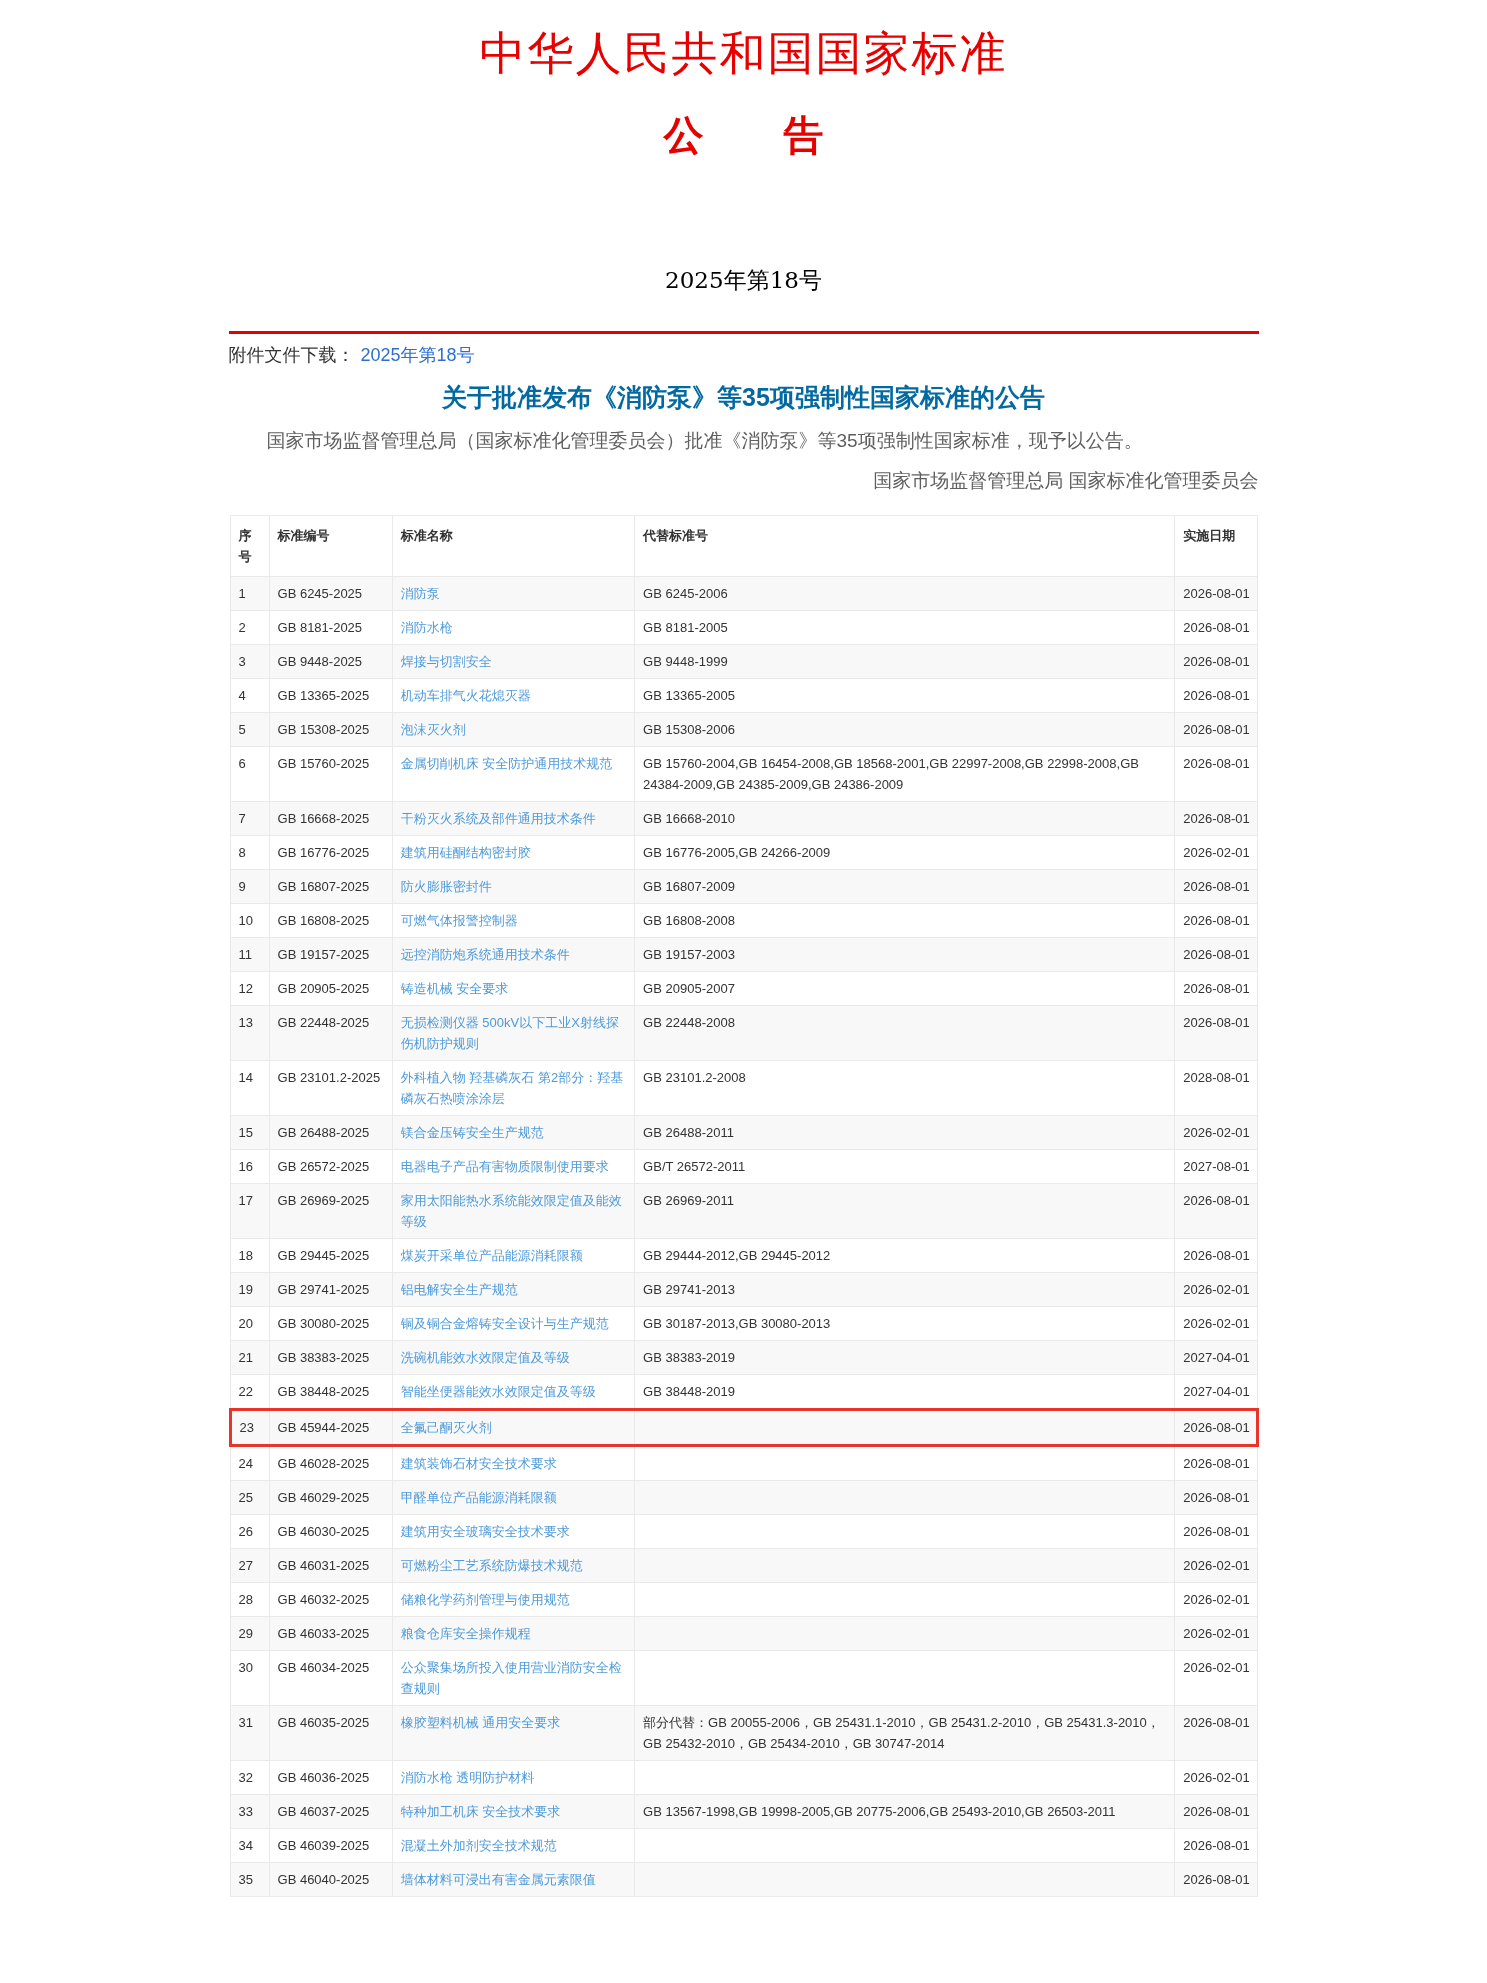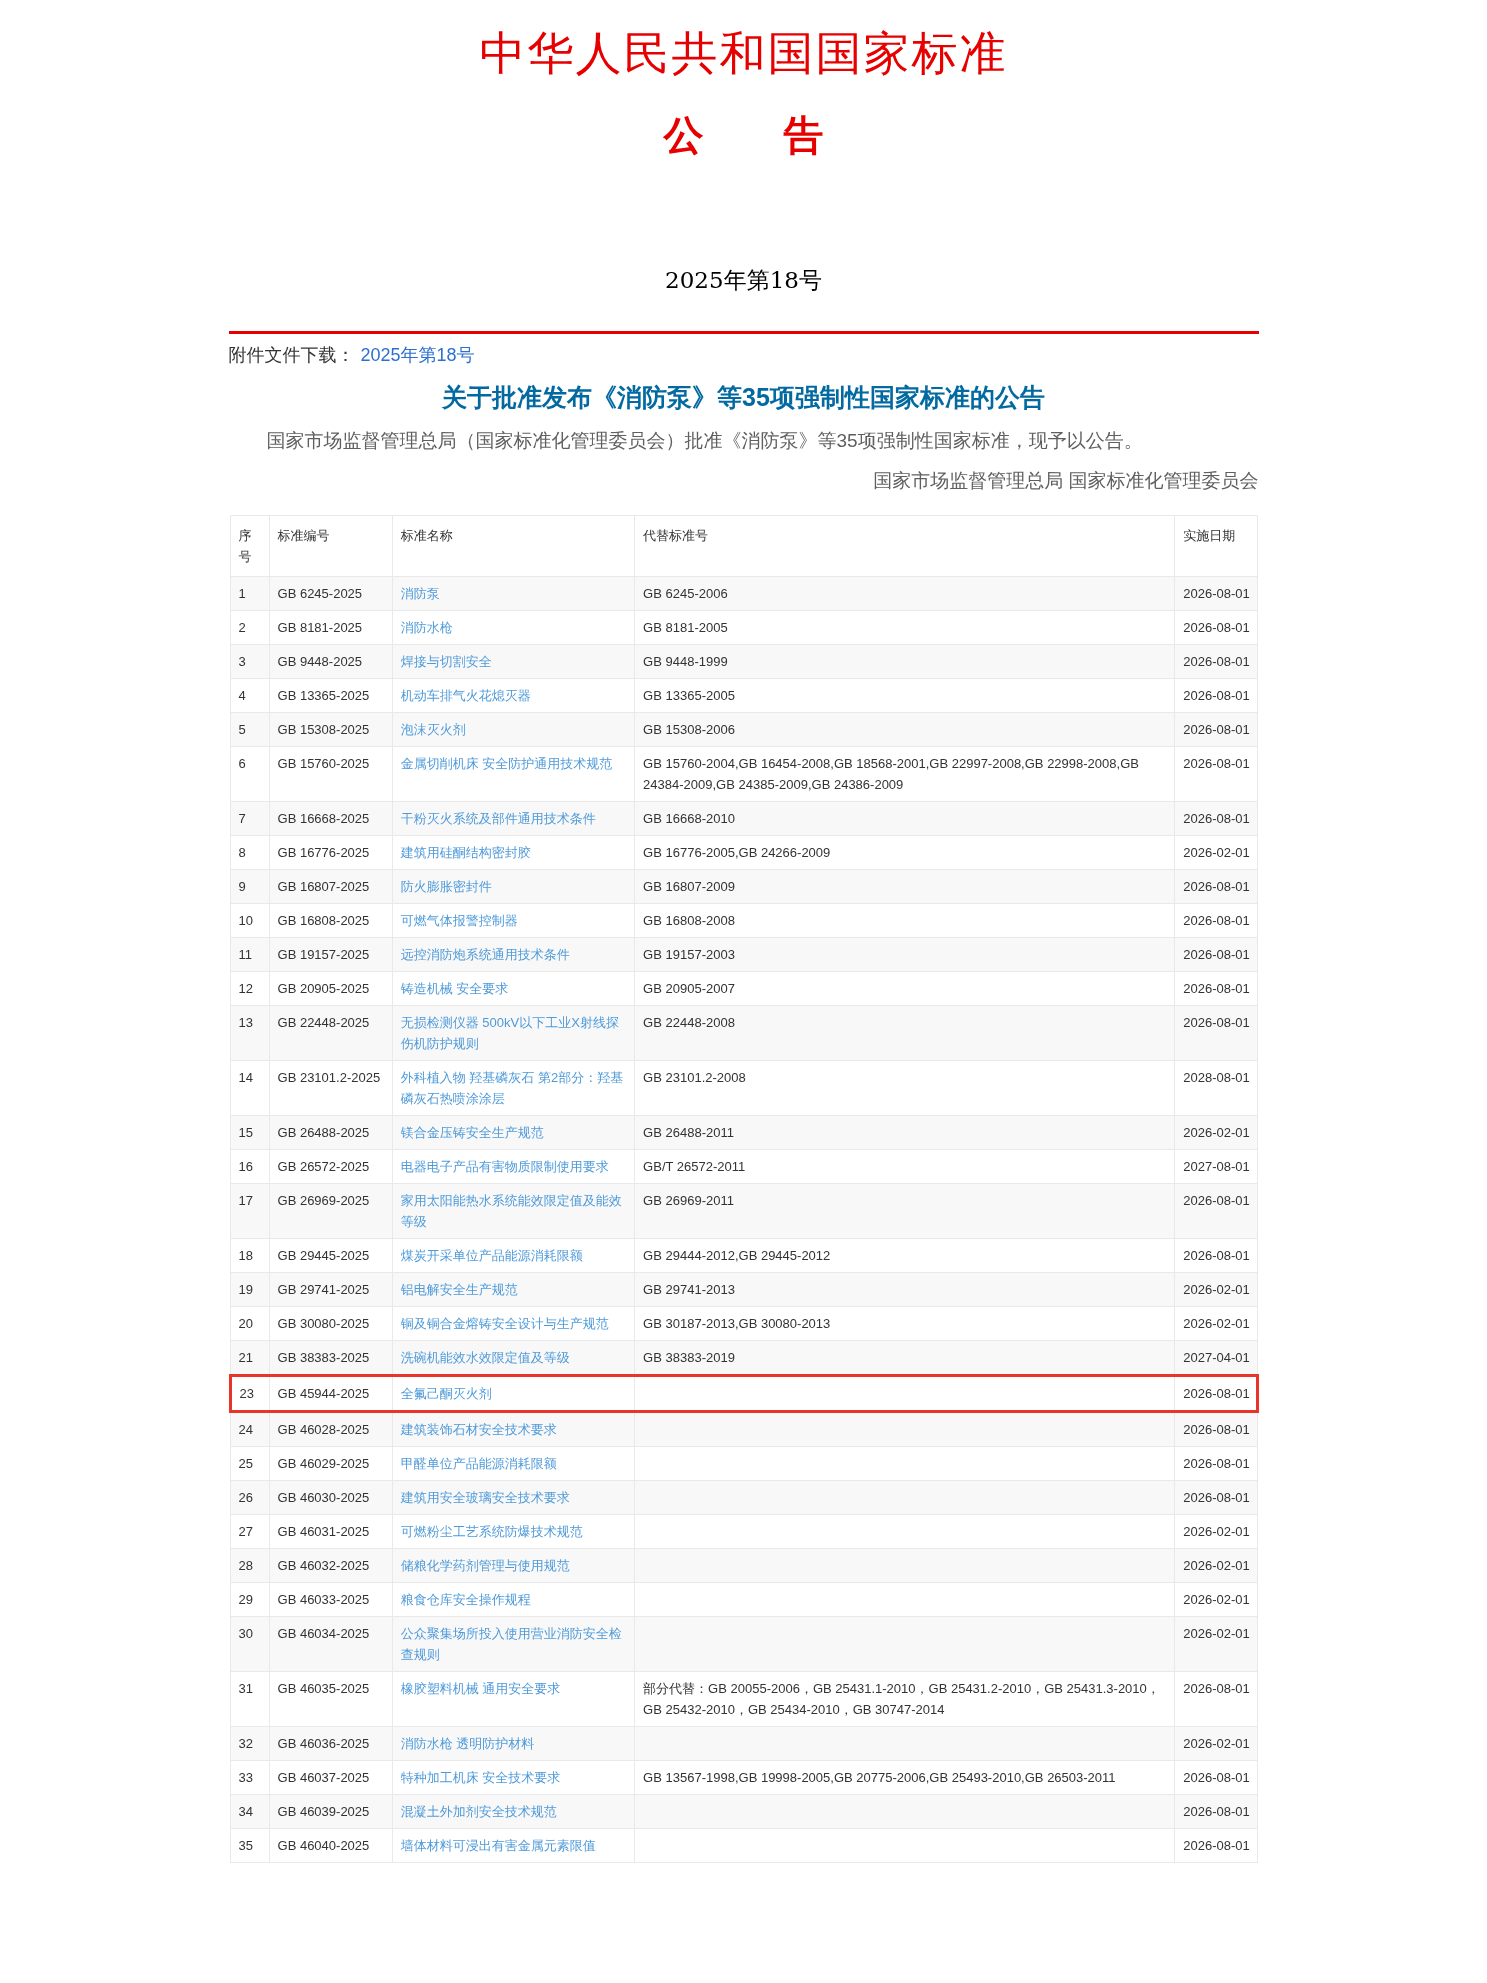--- a/index.html
+++ b/index.html
@@ -48,21 +48,21 @@
   }
   .date-line{margin-top:24px;}
   table.standards{
     width:100%; border-collapse:collapse; table-layout:fixed; margin-top:20px;
   }
   .standards th, .standards td{
     border:1px solid var(--border); font-size:13px; line-height:21px;
     padding:6px 8px; text-align:left; vertical-align:top; color:#333;
     word-break:break-word;
   }
-  .standards th{font-weight:400; padding:9px 8px; background:#fff;}
+  .standards th{font-weight:700; padding:9px 8px; background:#fff;}
   .standards tbody tr:nth-child(odd){background:var(--zebra);}
   .standards td a{color:var(--table-link); text-decoration:none;}
   .standards td.col-date{white-space:nowrap; padding-right:4px;margin-top:40px;}
   tr.hl td{border-top:3px solid var(--hl-red); border-bottom:3px solid var(--hl-red);}
   tr.hl td:first-child{border-left:3px solid var(--hl-red);}
   tr.hl td:last-child{border-right:3px solid var(--hl-red);}
 </style>
 </head>
 <body>
 
@@ -240,20 +240,27 @@
           <td>GB 30187-2013,GB 30080-2013</td>
           <td class="col-date">2026-02-01</td>
         </tr>
         <tr>
           <td>21</td>
           <td>GB 38383-2025</td>
           <td><a href="#">洗碗机能效水效限定值及等级</a></td>
           <td>GB 38383-2019</td>
           <td class="col-date">2027-04-01</td>
         </tr>
+        <tr>
+          <td>22</td>
+          <td>GB 38448-2025</td>
+          <td><a href="#">智能坐便器能效水效限定值及等级</a></td>
+          <td>GB 38448-2019</td>
+          <td class="col-date">2027-04-01</td>
+        </tr>
         <tr class="hl">
           <td>23</td>
           <td>GB 45944-2025</td>
           <td><a href="#">全氟己酮灭火剂</a></td>
           <td></td>
           <td class="col-date">2026-08-01</td>
         </tr>
         <tr>
           <td>24</td>
           <td>GB 46028-2025</td>

